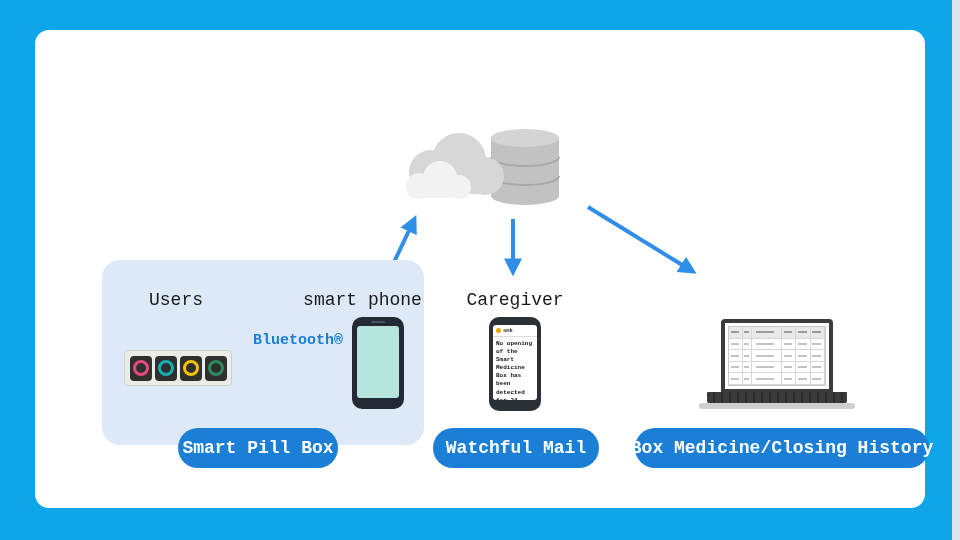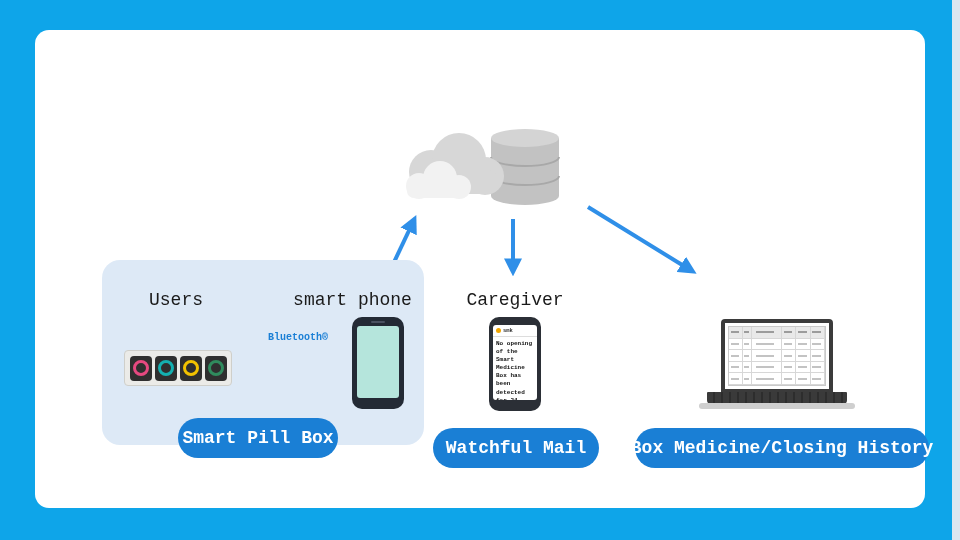--- a/index.html
+++ b/index.html
@@ -7,24 +7,24 @@
   .stage{position:relative;width:952px;height:540px;background:#0ea5e9;overflow:hidden;font-family:Liberation Mono, monospace;}
   .card{position:absolute;left:35px;top:30px;width:890px;height:478px;background:#ffffff;border-radius:14px;}
 
   .cloud{position:absolute;left:358px;top:94px;width:172px;height:88px;}
   .arrows{position:absolute;left:0;top:0;width:960px;height:540px;pointer-events:none;}
 
   .panel{position:absolute;left:67px;top:230px;width:322px;height:185px;background:#dde9f6;border-radius:18px;}
 
   .label{position:absolute;font-size:18px;color:#1a1a1a;text-align:center;}
   .lbl-users{left:83px;top:260px;width:116px;}
-  .lbl-smartphone{left:245px;top:260px;width:145px;}
+  .lbl-smartphone{left:255px;top:260px;width:145px;}
   .lbl-caregiver{left:418px;top:260px;width:124px;}
   .lbl-pharmacist{left:678px;top:260px;width:128px;}
-  .bluetooth{position:absolute;left:206px;top:302px;width:114px;text-align:center;font-size:10px;font-weight:bold;color:#1a7fd5;}
+  .bluetooth{position:absolute;left:206px;top:302px;width:114px;text-align:center;font-size:15px;font-weight:bold;color:#1a7fd5;}
 
   
   .pillbox{position:absolute;left:89px;top:320px;width:108px;height:36px;background:#ebebe8;border:1px solid #cfcfca;border-radius:4px;display:flex;align-items:center;justify-content:center;gap:3px;box-sizing:border-box;}
   .slot{width:22px;height:25px;background:#2f2f2f;border-radius:4px;display:flex;align-items:center;justify-content:center;}
   .ring{width:10px;height:10px;border:3px solid #ccc;border-radius:50%;}
 
   
   .phone{position:absolute;background:#232a35;border-radius:10px;box-sizing:border-box;}
   .phone-left{left:317px;top:287px;width:52px;height:92px;padding:9px 5px 11px 5px;}
   .phone-mid{left:454px;top:287px;width:52px;height:94px;padding:8px 4px 11px 4px;background:#2b2f36;}
@@ -42,21 +42,21 @@
   .lt-table{display:grid;grid-template-columns:15% 9% 31% 15% 15% 15%;grid-auto-rows:1fr;height:100%;border:1px solid #c9c9c9;box-sizing:border-box;}
   .lt-cell{border-right:1px solid #d7d7d7;border-bottom:1px solid #d7d7d7;position:relative;}
   .lt-cell::after{content:"";position:absolute;left:14%;top:42%;width:64%;height:2px;background:#c3c3c3;}
   .lt-head{background:#e9e9e9;}
   .lt-head::after{background:#9c9c9c;}
   .lt-base{position:absolute;left:672px;top:362px;width:140px;height:12px;background:#2d2d2d;border-radius:1px 1px 4px 4px;background-image:repeating-linear-gradient(90deg,#3a3a3a 0 6px,#2d2d2d 6px 8px);}
   .lt-foot{position:absolute;left:664px;top:373px;width:156px;height:6px;background:#cfcfcf;border-radius:3px;}
 
   
   .pill-btn{position:absolute;height:40px;background:#1a7fd5;border-radius:21px;color:#ffffff;font-size:18px;font-weight:bold;display:flex;align-items:center;justify-content:center;white-space:nowrap;}
-  .btn-left{left:143px;top:388px;width:160px;text-align:center;}
+  .btn-left{left:143px;top:398px;width:160px;text-align:center;}
   .btn-mid{left:398px;top:398px;width:166px;}
   .btn-right{left:600px;top:398px;width:294px;}
 </style>
 </head>
 <body>
 
 <div class="stage">
   <div class="card">
 
     <svg class="cloud" viewBox="0 0 172 88">

